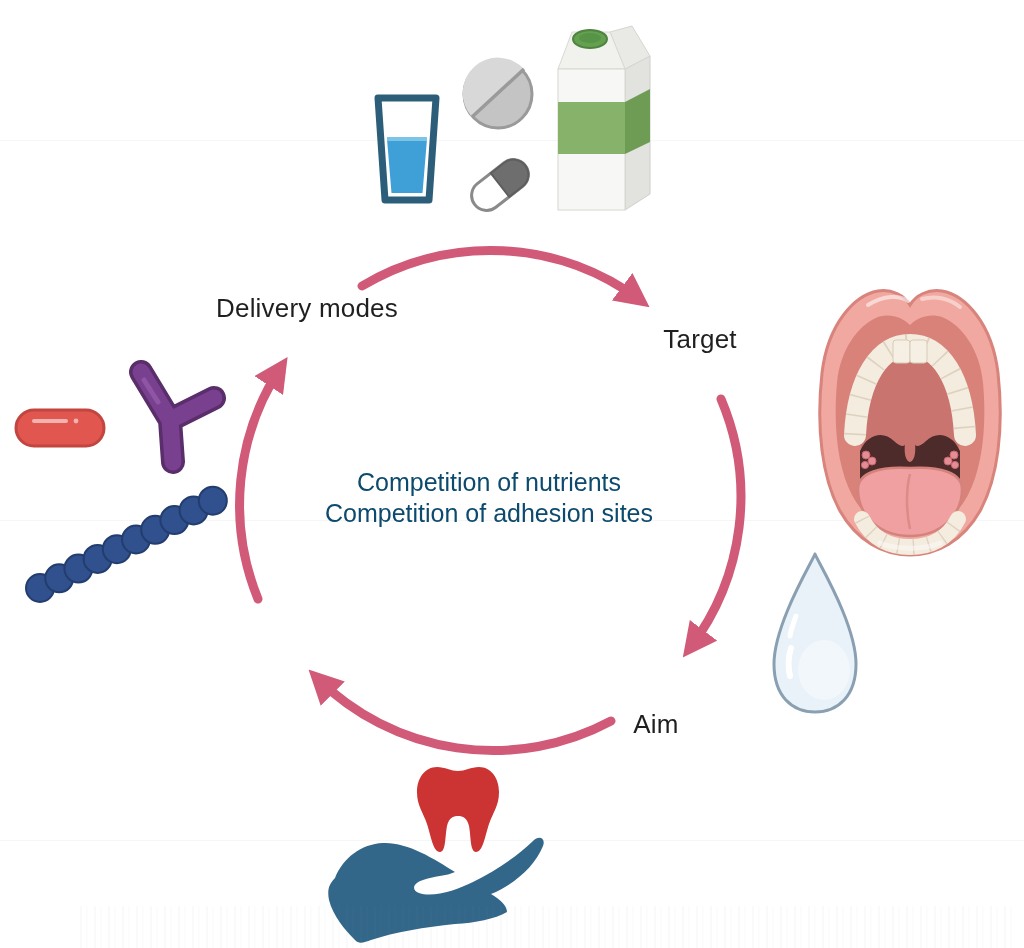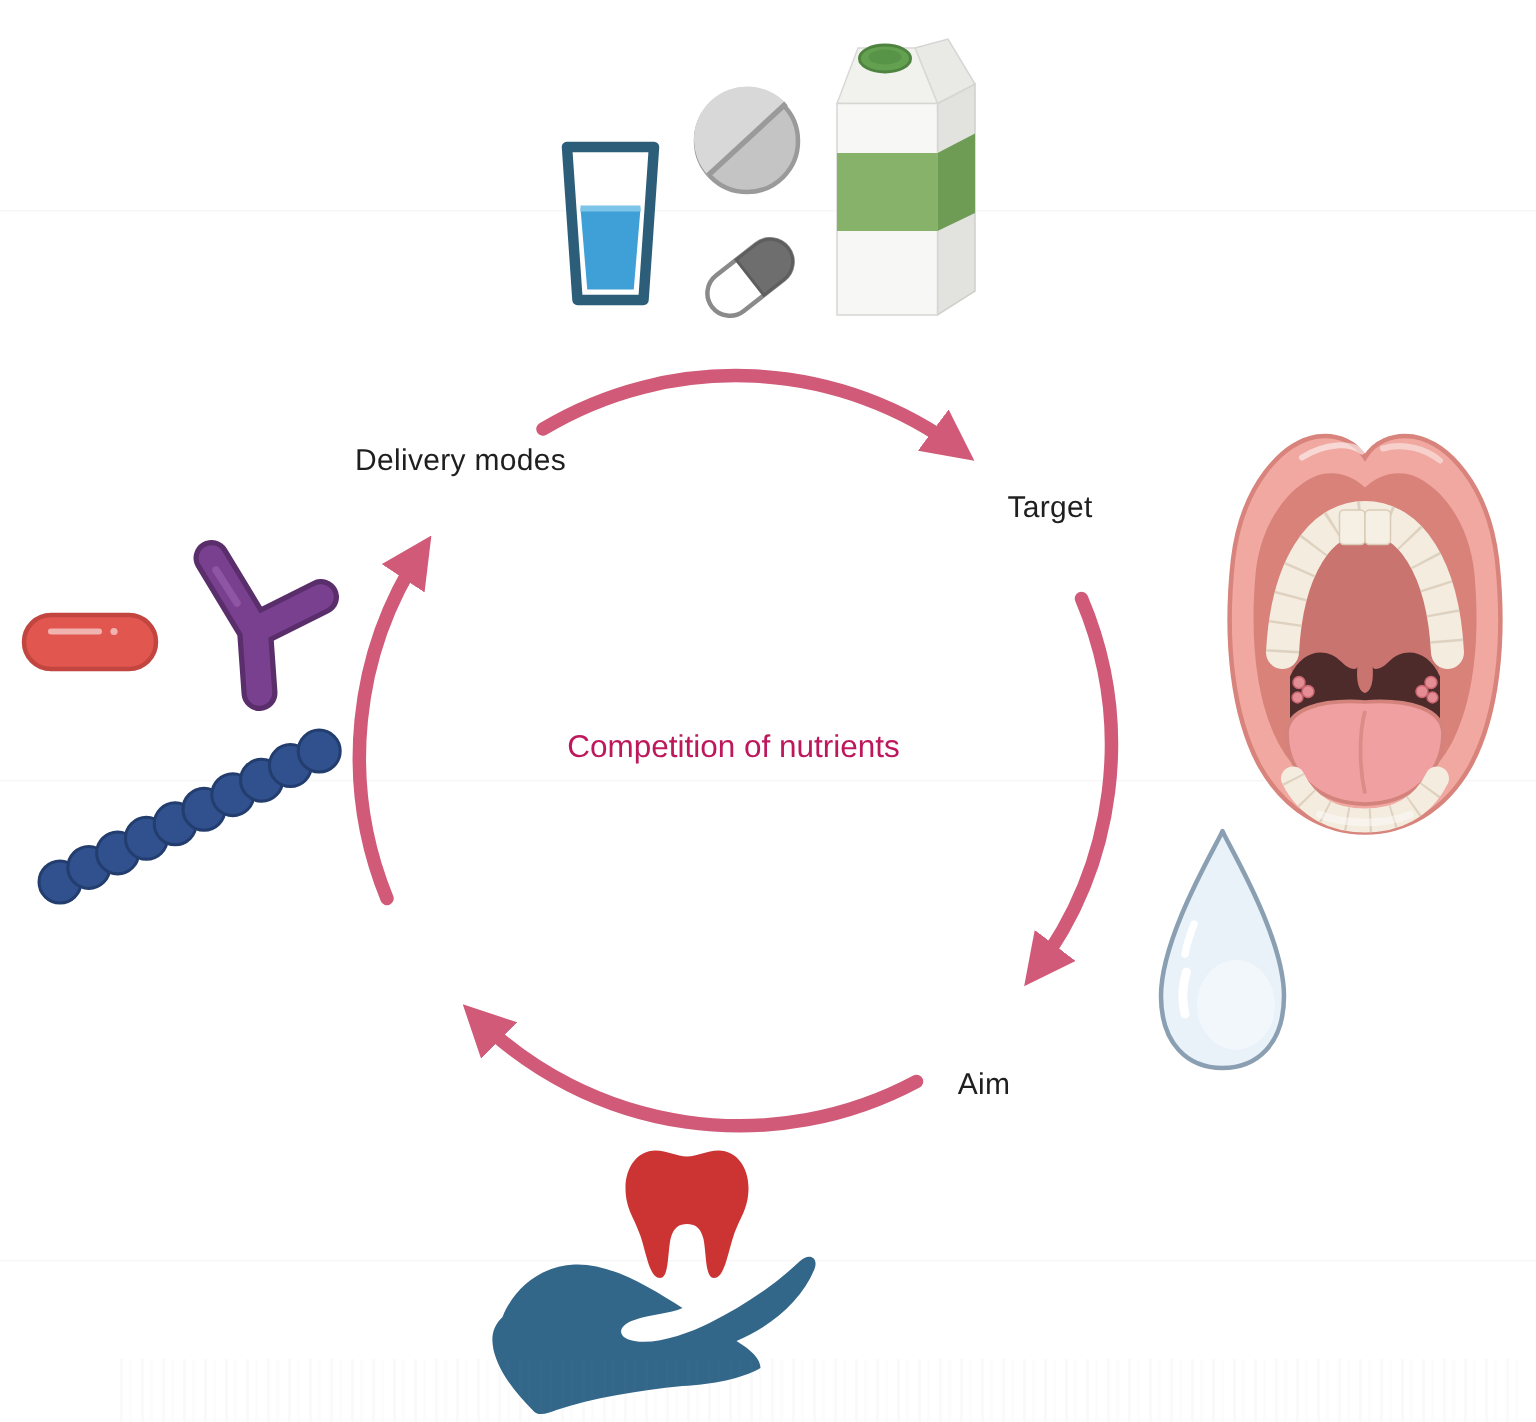--- a/index.html
+++ b/index.html
@@ -3,25 +3,25 @@
 <meta charset="utf-8">
 <style>
   html,body{margin:0;padding:0;background:#fff;}
   .canvas{
     position:relative;width:1024px;height:948px;background:#ffffff;overflow:hidden;
     font-family:"Liberation Sans", sans-serif;color:#1e1e1e;
   }
   .abs{position:absolute;}
   .node-label{
     position:absolute;transform:translate(-50%,-50%);
-    font-size:20px;color:#1f1f1f;white-space:nowrap;letter-spacing:.2px;
+    font-size:26px;color:#1f1f1f;white-space:nowrap;letter-spacing:.2px;
   }
   .center-text{
     position:absolute;left:489px;top:498px;transform:translate(-50%,-50%);
-    text-align:center;font-size:21px;line-height:31px;color:#be185d;white-space:nowrap;
+    text-align:center;font-size:25px;line-height:31px;color:#0c4a6e;white-space:nowrap;
   }
   .hairline{position:absolute;left:0;width:1024px;height:1px;background:rgba(0,0,0,0.035);}
   .wm-band{
     position:absolute;left:80px;right:10px;bottom:0;height:42px;opacity:.4;
     background:repeating-linear-gradient(90deg,
       rgba(130,130,130,0.10) 0 2px, transparent 2px 6px,
       rgba(130,130,130,0.055) 6px 8px, transparent 8px 14px);
   }
   svg{display:block;}
 </style>
@@ -47,20 +47,21 @@
       <path d="M 258 599 A 250 250 0 0 1 281 367" marker-end="url(#ah)"></path>
     </g>
   </svg>
 
   <div class="node-label" style="left:307px;top:308px">Delivery modes</div>
   <div class="node-label" style="left:700px;top:339px">Target</div>
   <div class="node-label" style="left:656px;top:724px">Aim</div>
 
   <div class="center-text">
     <div>Competition of nutrients</div>
+    <div>Competition of adhesion sites</div>
   </div>
 
   <svg class="abs" style="left:372px;top:93px" width="70" height="112" viewBox="0 0 70 112">
     <path d="M 6 5 L 64 5 L 57 107 L 13 107 Z" fill="#ffffff" stroke="#2d5e79" stroke-width="7" stroke-linejoin="round"></path>
     <path d="M 15 46 L 55 46 L 50.5 100 L 19.5 100 Z" fill="#3fa0d8"></path>
     <path d="M 15 46 L 55 46" stroke="#7cc4e8" stroke-width="4"></path>
   </svg>
 
   <svg class="abs" style="left:458px;top:54px" width="80" height="80" viewBox="0 0 80 80">
     <circle cx="40" cy="40" r="34" fill="#c4c4c4" stroke="#9a9a9a" stroke-width="3"></circle>

